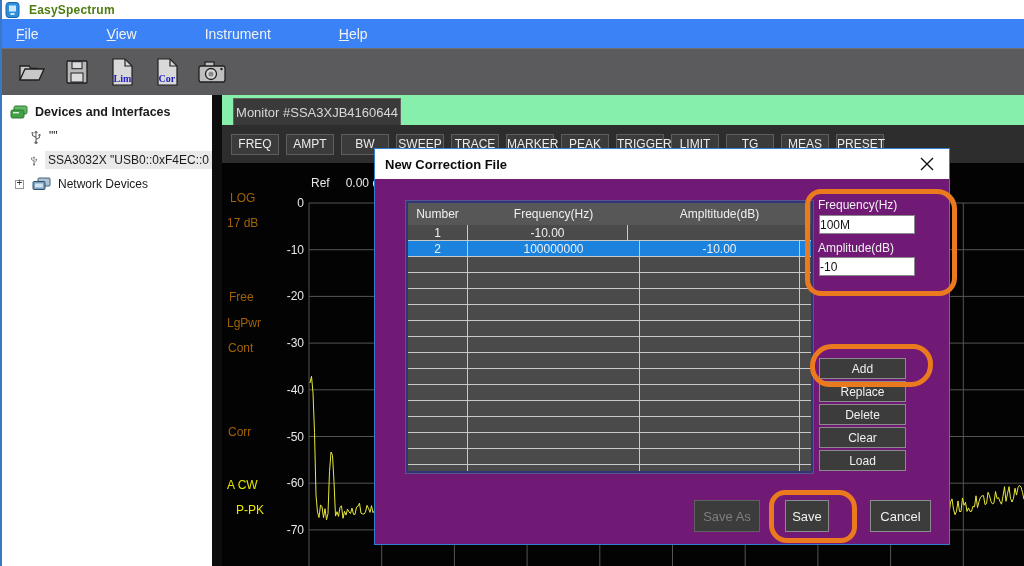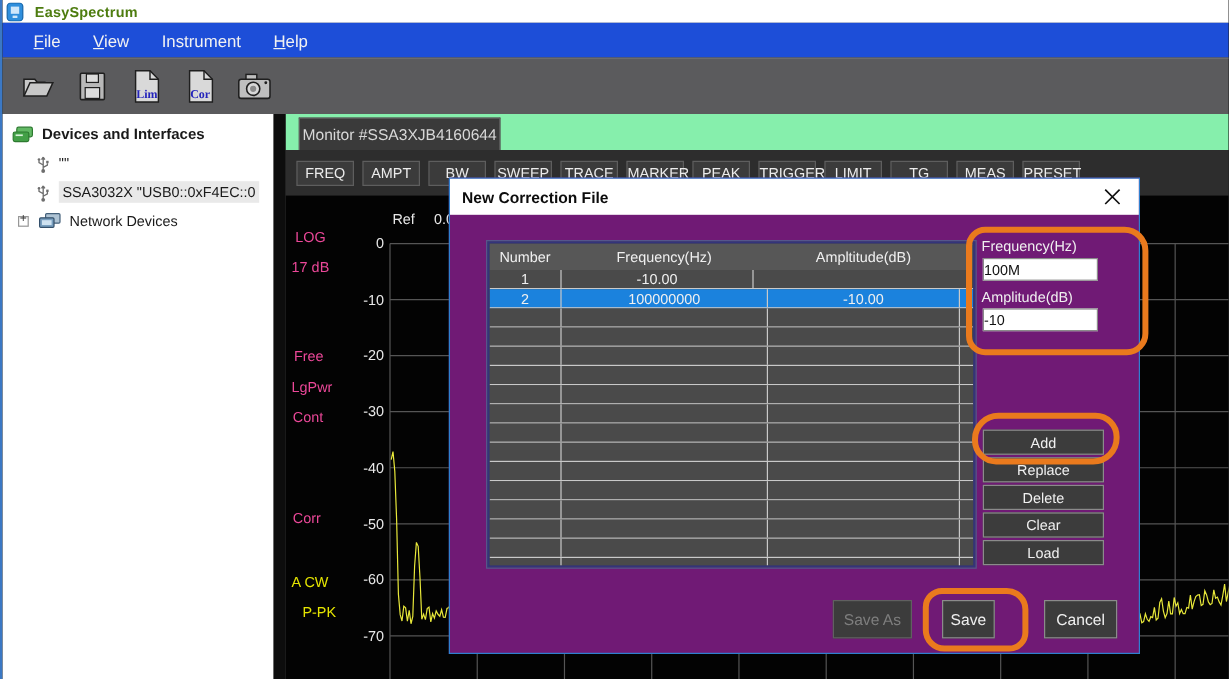--- a/index.html
+++ b/index.html
@@ -7,33 +7,33 @@
   body { font-family:"Liberation Sans", sans-serif; }
   .screen { position:relative; width:1024px; height:566px; overflow:hidden;
             background:#2b2b2b; border-left:2px solid #3b78c4; }
 
   
   .titlebar { position:absolute; left:0; top:0; width:100%; height:19px; background:#ffffff;
               display:flex; align-items:center; }
   .app-icon { width:16px; height:16px; margin-left:3px; margin-top:1px; }
   .app-title { font-size:12px; font-weight:bold; color:#4d7c0f; margin-left:8px; letter-spacing:0.2px; }
 
-  .menubar { position:absolute; left:0; top:19px; width:100%; height:29px; background:#1d4ed8;
-             display:flex; align-items:center; padding-left:16px; }
+  .menubar { position:absolute; left:0; top:19px; width:100%; height:29px; background:#3b82f6;
+             display:flex; align-items:center; padding-left:4px;gap:41px; }
   .menu-item { color:#f2f2f2; font-size:14px; padding:4px 10px; margin-right:7px; cursor:default; }
   .menu-item u { text-decoration:underline; }
 
   .toolbar { position:absolute; left:0; top:48px; width:100%; height:47px; background:#5b5b5d;
              border-top:1px solid #707072; display:flex; align-items:center; padding-left:10px; }
   .tool-btn { width:40px; height:38px; display:flex; align-items:center; justify-content:center;
               margin-right:5px; }
 
   
   .workarea { position:absolute; left:0; top:95px; width:100%; height:471px; display:flex; }
-  .sidebar { width:226px; height:100%; background:#ffffff; padding-top:5px; overflow:hidden; }
+  .sidebar { width:210px; height:100%; background:#ffffff; padding-top:5px; overflow:hidden; }
   .tree-row { display:flex; align-items:center; height:24px; font-size:12px; color:#1a1a1a; }
   .tree-row.root { font-weight:bold; font-size:12.5px; }
   .tree-row.root .ticon { margin-left:8px; }
   .tree-row.lvl1 .ticon { margin-left:28px; }
   .tree-row .tlabel { margin-left:7px; white-space:nowrap; }
   .tree-row .sel { background:#e9e9e9; padding:2px 3px; }
   .expander { width:9px; height:9px; border:1px solid #979797; margin-left:13px; position:relative;
               background:#fff; }
   .expander::before { content:"+"; position:absolute; left:0.5px; top:-4px; font-size:10px; color:#333; }
   .tree-row.net .ticon { margin-left:8px; }
@@ -53,21 +53,21 @@
              border:1px solid #5e5e5e; color:#ececec; font-size:12px;
              font-family:Liberation Sans, sans-serif; }
   .play-arrow { position:absolute; left:806px; top:7px; width:0; height:0;
                 border-left:13px solid #1cab1c; border-top:11px solid transparent;
                 border-bottom:11px solid transparent; }
 
   
   .plot { position:relative; height:403px; background:#030303; }
   .plot svg { position:absolute; left:0; top:0; }
   .ref-line { position:absolute; left:89px; top:13px; color:#e8e8e8; font-size:12px; display:flex; gap:16px; }
-  .mode-label { position:absolute; color:#ec4899; font-size:12px; }
+  .mode-label { position:absolute; color:#a16207; font-size:12px; }
   .mode-label.yellow { color:#e6e600; }
   .ytick { position:absolute; left:36px; width:46px; text-align:right; color:#e8e8e8; font-size:12px; }
 
   
   .dialog { position:absolute; left:372px; top:148px; width:576px; height:397px;
             border:1px solid #2f80cf; background:#701a75; z-index:10; }
   .dlg-titlebar { height:30px; background:#ffffff; display:flex; align-items:center; position:relative; }
   .dlg-title { font-size:13px; font-weight:bold; color:#0c0c0c; margin-left:10px; }
   .dlg-close { position:absolute; right:12px; top:5px; width:20px; height:20px; cursor:pointer; }
 
@@ -80,21 +80,21 @@
   .trow.selected { background:var(--selection_blue, #1b82dd); }
   .tcell { display:flex; align-items:center; justify-content:center; color:#f0f0f0; font-size:12px; }
   .c0 { width:60px;  border-right:1px solid #c9c9c9; }
   .c1 { width:172px; border-right:1px solid #c9c9c9; }
   .c2 { width:160px; border-right:1px solid #c9c9c9; }
   .c3 { width:8px; }
 
   .dlg-label { position:absolute; color:#f0f0f0; font-size:12px; }
   .dlg-input { position:absolute; width:96px; height:19px; background:#ffffff; border:1px solid #8a8a8a;
                font-size:12px; padding-left:0; color:#111; font-family:"Liberation Sans", sans-serif; }
-  .side-btns { position:absolute; left:444px; top:209px; width:101px; display:flex;
+  .side-btns { position:absolute; left:444px; top:209px; width:87px; display:flex;
                flex-direction:column; gap:2px; }
   .side-btn { height:21px; background:#3c3c3c; border:1px solid #8b8b8b; color:#f0f0f0; font-size:12px;
               font-family:"Liberation Sans", sans-serif; }
   .dlg-bottom-btn { position:absolute; top:351px; height:32px; background:#3c3c3c;
                     border:1px solid #8b8b8b; color:#f0f0f0; font-size:13px;
                     font-family:"Liberation Sans", sans-serif; }
   .btn-saveas { left:319px; width:66px; color:#7e7e7e; border-color:#606060; }
   .btn-save   { left:410px; width:44px; }
   .btn-cancel { left:495px; width:61px; }
 

